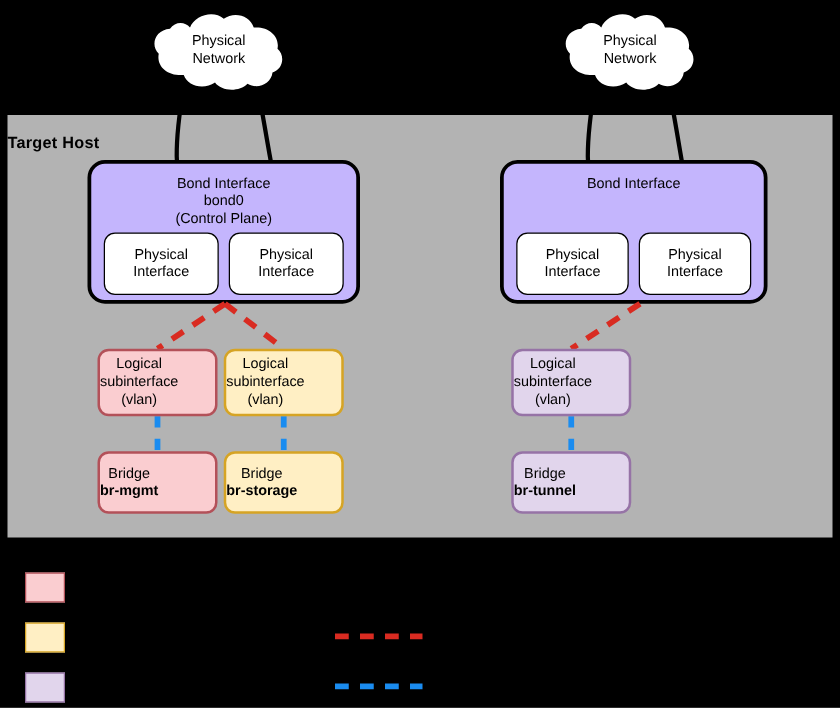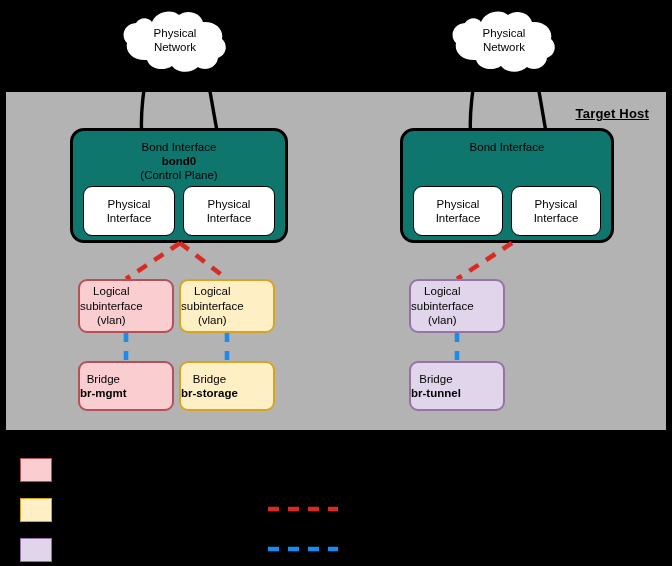--- a/index.html
+++ b/index.html
@@ -3,34 +3,34 @@
 <meta charset="utf-8">
 <style>
   html,body{margin:0;padding:0;background:#000;}
   body{width:672px;height:566px;position:relative;overflow:hidden;
        font-family:"Liberation Sans",sans-serif;}
   #stage{position:absolute;left:0;top:0;width:672px;height:566px;}
   .abs{position:absolute;}
 
   
   #host-panel{left:6px;top:92px;width:660px;height:338px;background:#b3b3b3;}
-  #host-title{left:6px;top:106px;width:643px;text-align:right;
-      font-size:13px;font-weight:bold;color:#000;letter-spacing:.2px;text-decoration:underline;}
+  #host-title{left:6px;top:106px;width:643px;text-align:left;
+      font-size:13px;font-weight:bold;color:#000;letter-spacing:.2px;}
 
   
   .cloud{width:108px;height:66px;}
   .cloud svg{display:block;width:108px;height:66px;}
   .cloud-label{position:absolute;left:0;top:18px;width:108px;text-align:center;
       font-size:11.5px;line-height:14px;color:#000;}
 
   
-  .bond{background:#0f766e;border:3px solid #000;border-radius:14px;box-sizing:border-box;}
+  .bond{background:#c4b5fd;border:3px solid #000;border-radius:14px;box-sizing:border-box;}
   .bond-title{position:absolute;left:0;top:9px;width:100%;text-align:center;
       font-size:11.5px;line-height:14px;color:#000;}
-  .bond-title b{font-weight:bold;}
+  .bond-title b{font-weight:normal;}
   .pif{position:absolute;background:#fff;border:1.6px solid #000;border-radius:9px;
       box-sizing:border-box;display:flex;align-items:center;justify-content:center;}
   .pif span{font-size:11.5px;line-height:14px;text-align:center;color:#000;}
 
   
   .nbox{position:absolute;border-width:2px;border-style:solid;border-radius:9px;
       box-sizing:border-box;display:flex;align-items:center;}
   .nbox span{font-size:11.5px;line-height:14.5px;text-align:center;color:#000;}
   .nbox span b{font-weight:bold;}
   .c-pink  {background:#facdd0;border-color:#b35159;}

